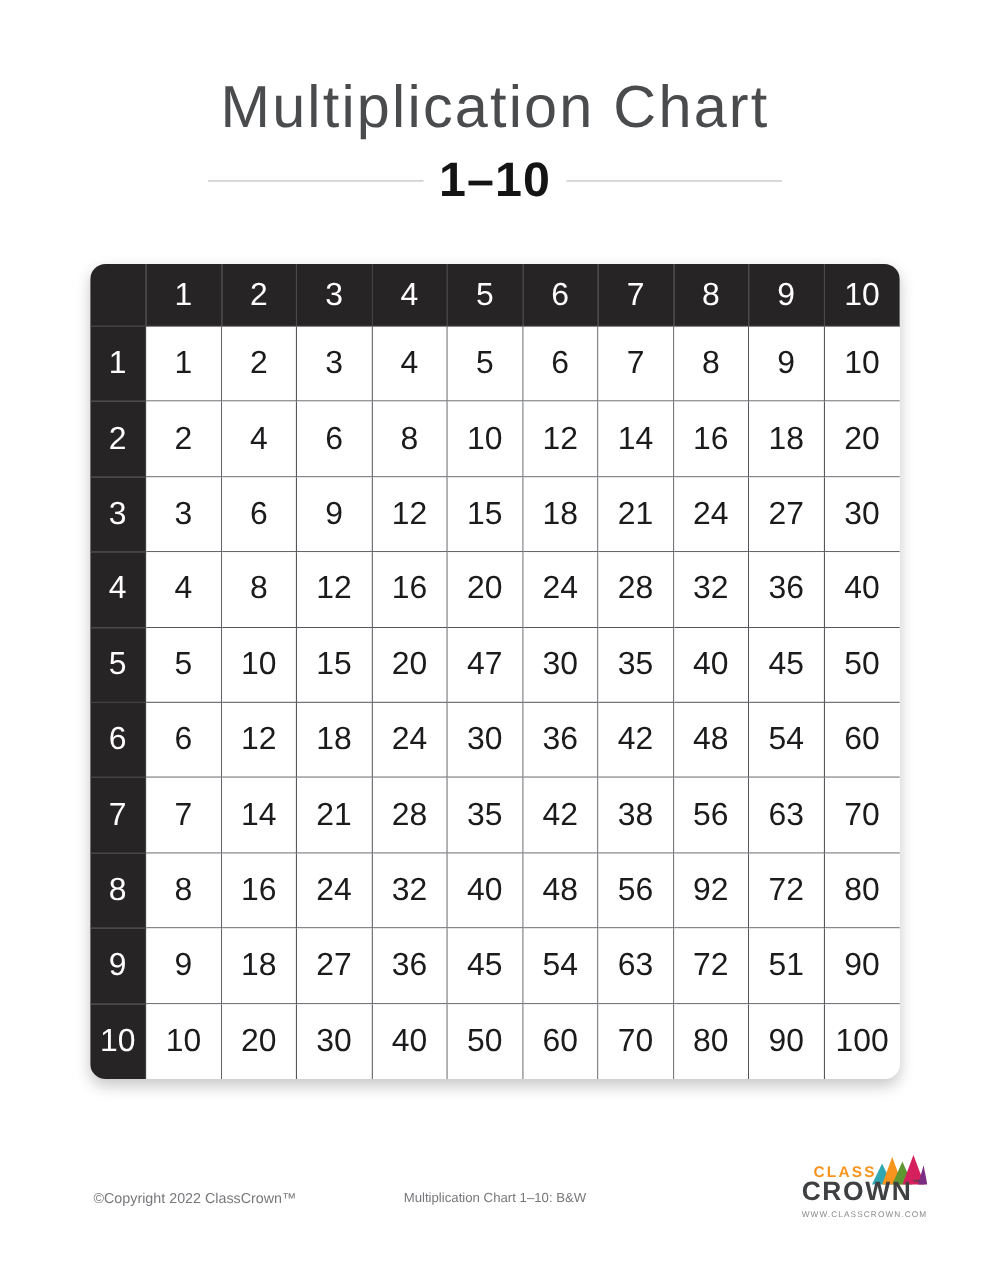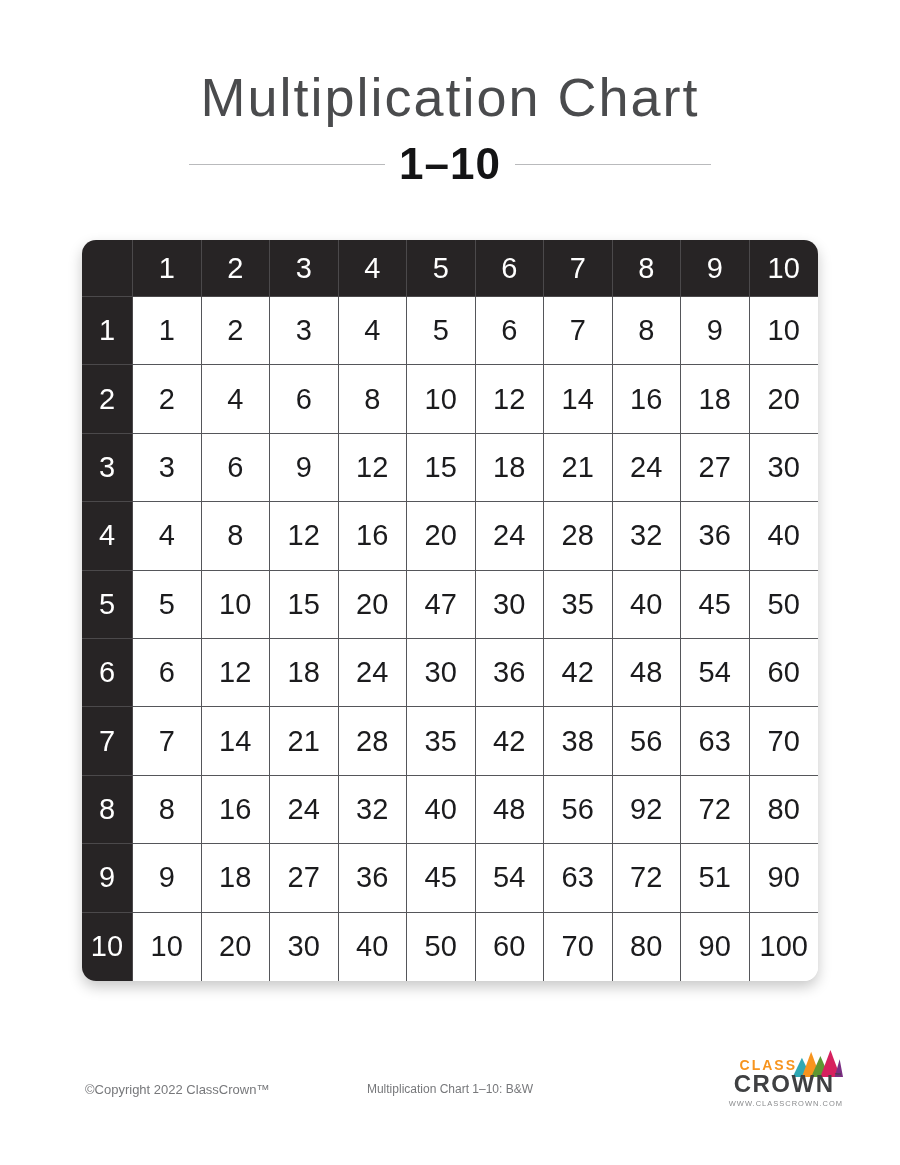--- a/index.html
+++ b/index.html
@@ -52,21 +52,21 @@
   
   .footer-copyright {
     position:absolute; left:85px; top:1082px;
     font-size:13px; color:#77787b;
   }
   .footer-doc-title {
     position:absolute; left:0; top:1082px; width:100%;
     text-align:center; font-size:12px; color:#77787b;
   }
   .logo {
-    position:absolute; right:57px; top:1048px; text-align:right;
+    position:absolute; right:57px; top:1048px; 
     line-height:1;
   }
   .logo-top {
     display:flex; align-items:flex-end; justify-content:flex-end;
     margin-bottom:-7px;
   }
   .logo-class {
     font-size:14px; font-weight:700; letter-spacing:2px;
     color:#f7941e; margin-bottom:7px;
   }

